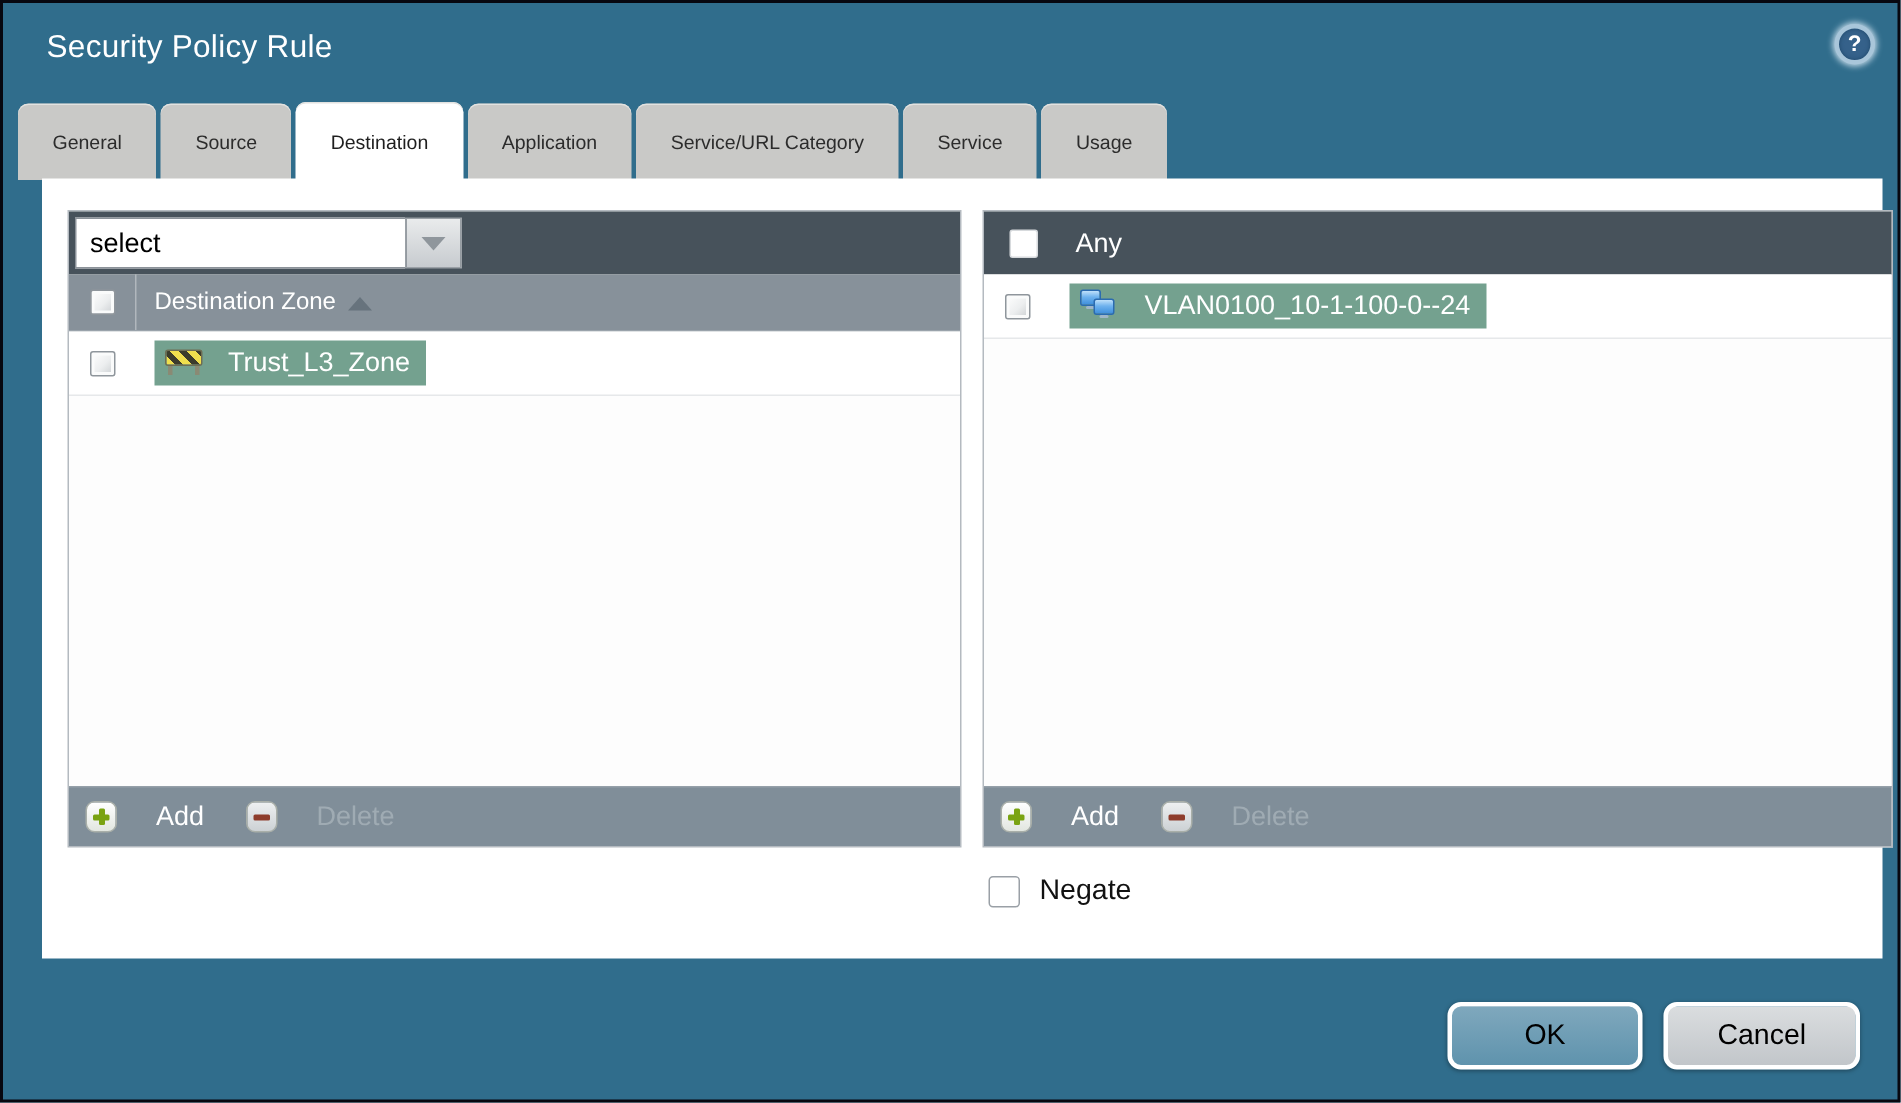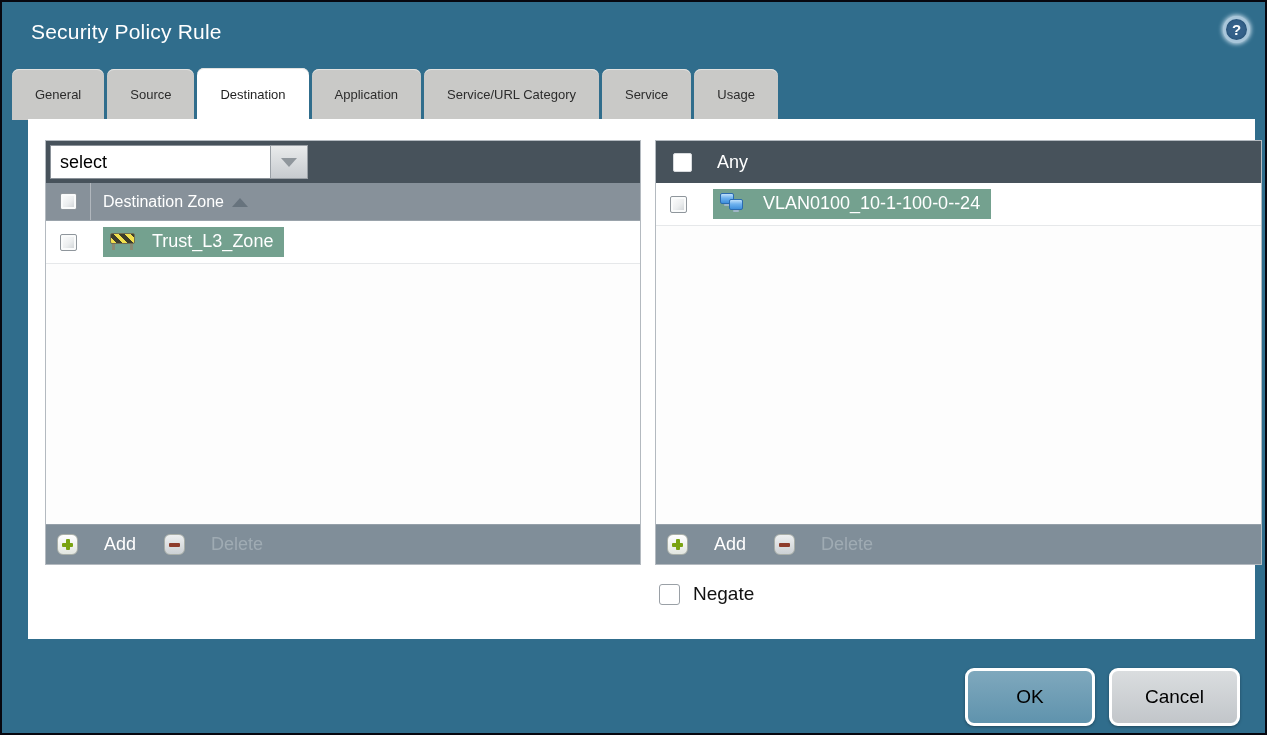--- a/index.html
+++ b/index.html
@@ -173,21 +173,21 @@
   }
 
   .negate-row {
     position:absolute; left:631px; top:464px;
     display:flex; align-items:center; gap:13px;
   }
   .negate-label { font-size:19px; color:#111; }
 
   
   .btn {
-    position:absolute; top:666px; height:58px;
+    position:absolute; top:666px; height:45px;
     border:3px solid #ffffff; border-radius:9px;
     font-size:19px; color:#000;
     display:flex; align-items:center; justify-content:center;
     cursor:pointer;
     box-shadow:0 1px 3px rgba(0,0,0,0.35);
     font-family:"Liberation Sans", sans-serif;
   }
   .btn-ok     { left:963px;  width:130px; background:linear-gradient(#7fa8bd,#5f93ad); }
   .btn-cancel { left:1107px; width:131px; background:linear-gradient(#dadddf,#c2c6ca); }
 </style>

